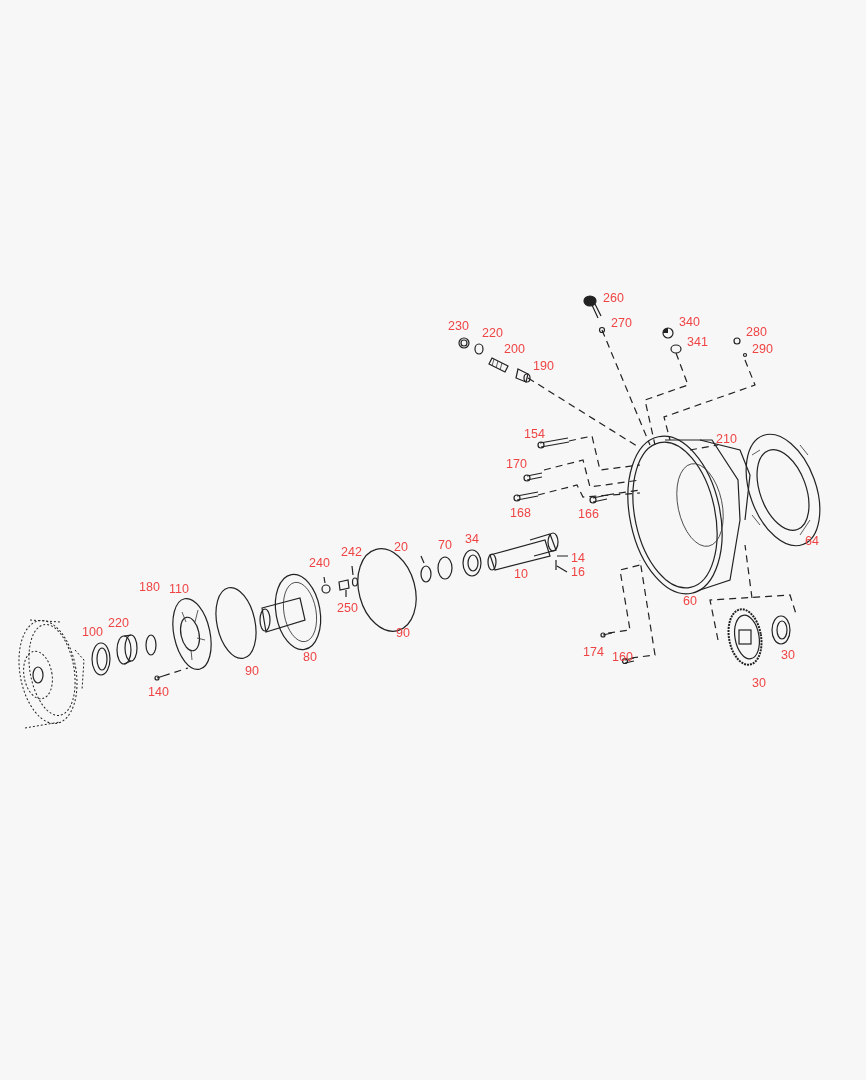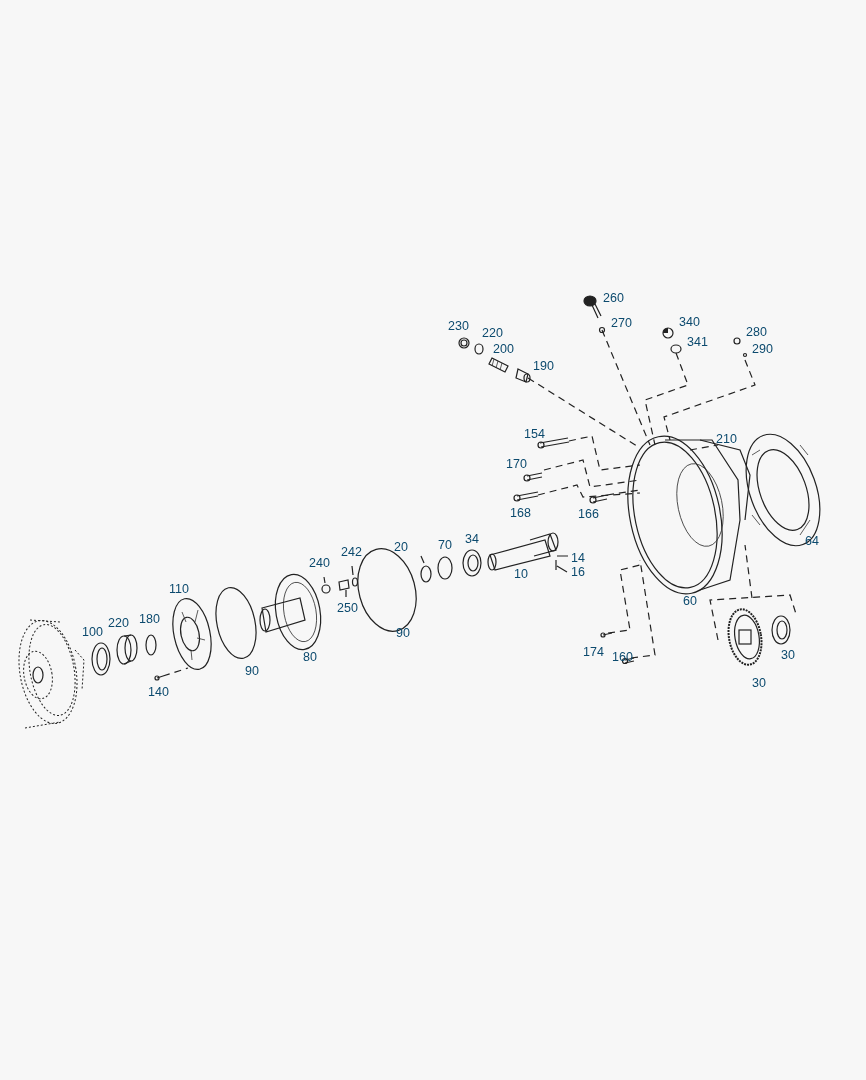--- a/index.html
+++ b/index.html
@@ -1,18 +1,18 @@
 <!DOCTYPE html>
 <html><head>
   <meta charset="utf-8">
   <style>
     html, body { margin: 0; padding: 0; background: #f7f7f7; }
     body { width: 866px; height: 1080px; position: relative; overflow: hidden; font-family: "Liberation Sans", sans-serif; }
     #diagram { position: absolute; left: 0; top: 0; width: 866px; height: 1080px; }
-    .lbl { position: absolute; font-size: 12.5px; color: #0c4a6e; line-height: 1; white-space: nowrap; }
+    .lbl { position: absolute; font-size: 12.5px; color: #ef4444; line-height: 1; white-space: nowrap; }
     svg .ln { stroke: #222; fill: none; stroke-width: 1.2; }
     svg .dash { stroke: #222; fill: none; stroke-width: 1.2; stroke-dasharray: 7 5; }
     svg .thin { stroke: #333; fill: none; stroke-width: 0.8; }
     svg .dot { stroke: #222; fill: none; stroke-width: 1; stroke-dasharray: 2 2; }
     svg .fill { fill: #222; }
   </style>
 </head>
 <body>
 
 <div id="diagram">
@@ -174,21 +174,21 @@
       <ellipse class="ln" cx="781" cy="630" rx="9" ry="14"></ellipse>
       <ellipse class="ln" cx="782" cy="630" rx="5" ry="9"></ellipse>
     </g>
   </svg>
 
   
   <span class="lbl" style="left:603px;top:292px">260</span>
   <span class="lbl" style="left:611px;top:317px">270</span>
   <span class="lbl" style="left:448px;top:320px">230</span>
   <span class="lbl" style="left:482px;top:327px">220</span>
-  <span class="lbl" style="left:493px;top:343px">200</span>
+  <span class="lbl" style="left:504px;top:343px">200</span>
   <span class="lbl" style="left:533px;top:360px">190</span>
   <span class="lbl" style="left:679px;top:316px">340</span>
   <span class="lbl" style="left:687px;top:336px">341</span>
   <span class="lbl" style="left:746px;top:326px">280</span>
   <span class="lbl" style="left:752px;top:343px">290</span>
   <span class="lbl" style="left:524px;top:428px">154</span>
   <span class="lbl" style="left:716px;top:433px">210</span>
   <span class="lbl" style="left:506px;top:458px">170</span>
   <span class="lbl" style="left:510px;top:507px">168</span>
   <span class="lbl" style="left:578px;top:508px">166</span>
@@ -197,21 +197,21 @@
   <span class="lbl" style="left:394px;top:541px">20</span>
   <span class="lbl" style="left:438px;top:539px">70</span>
   <span class="lbl" style="left:465px;top:533px">34</span>
   <span class="lbl" style="left:309px;top:557px">240</span>
   <span class="lbl" style="left:571px;top:552px">14</span>
   <span class="lbl" style="left:571px;top:566px">16</span>
   <span class="lbl" style="left:514px;top:568px">10</span>
   <span class="lbl" style="left:169px;top:583px">110</span>
   <span class="lbl" style="left:337px;top:602px">250</span>
   <span class="lbl" style="left:683px;top:595px">60</span>
-  <span class="lbl" style="left:139px;top:613px">180</span>
+  <span class="lbl" style="left:139px;top:581px">180</span>
   <span class="lbl" style="left:108px;top:617px">220</span>
   <span class="lbl" style="left:82px;top:626px">100</span>
   <span class="lbl" style="left:396px;top:627px">90</span>
   <span class="lbl" style="left:583px;top:646px">174</span>
   <span class="lbl" style="left:781px;top:649px">30</span>
   <span class="lbl" style="left:303px;top:651px">80</span>
   <span class="lbl" style="left:245px;top:665px">90</span>
   <span class="lbl" style="left:612px;top:651px">160</span>
   <span class="lbl" style="left:752px;top:677px">30</span>
   <span class="lbl" style="left:148px;top:686px">140</span>

